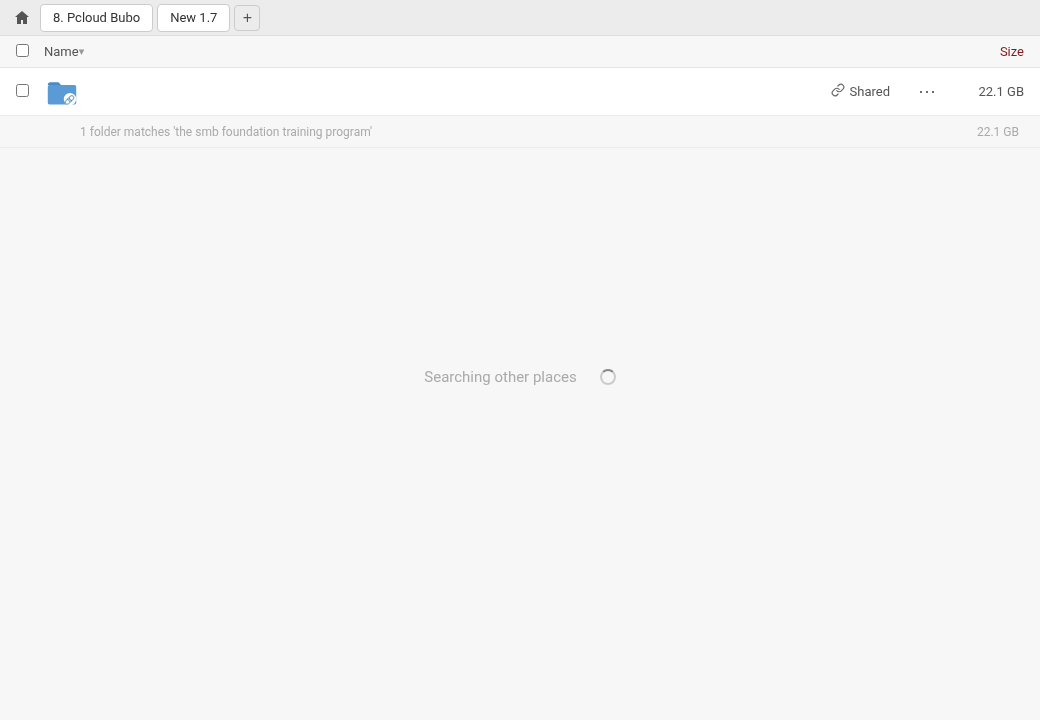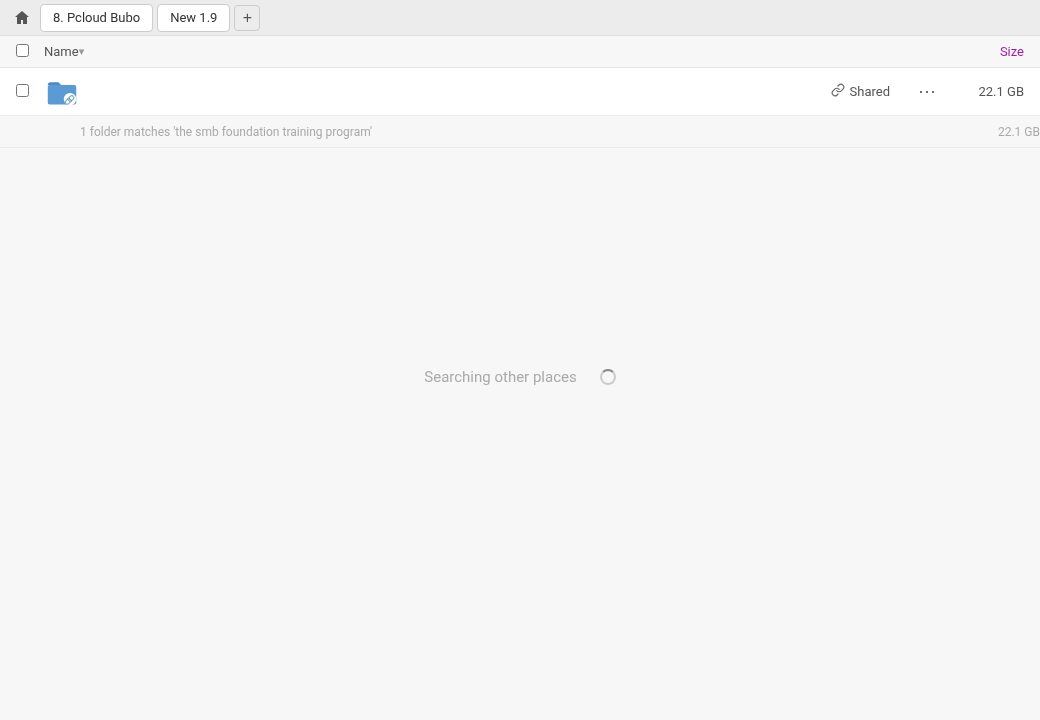--- a/index.html
+++ b/index.html
@@ -90,21 +90,21 @@
       display: flex;
       align-items: center;
       font-size: 13px;
       color: #555;
       cursor: pointer;
     }
 
     .col-size {
       margin-left: auto;
       font-size: 13px;
-      color: #a21caf;
+      color: #7f1d1d;
       text-align: right;
     }
 
     
     .file-row {
       display: flex;
       align-items: center;
       height: 48px;
       padding: 0 16px;
       background: #fff;
@@ -167,21 +167,21 @@
       color: #555;
       min-width: 60px;
       text-align: right;
     }
 
     
     .match-row {
       display: flex;
       align-items: center;
       height: 32px;
-      padding: 0 0 0 80px;
+      padding: 0 21px 0 80px;
       background: #f7f7f7;
       border-bottom: 1px solid #ebebeb;
     }
 
     .match-text {
       font-size: 12px;
       color: #aaa;
       flex: 1;
     }
 
@@ -228,21 +228,21 @@
     <svg viewBox="0 0 16 16" width="16" height="16" fill="#555">
       <path d="M8 1L1 7h2v7h4v-4h2v4h4V7h2L8 1z"></path>
     </svg>
   </button>
 
   <div class="tab">
     <span>8. Pcloud Bubo</span>
   </div>
 
   <div class="tab">
-    <span>New 1.9</span>
+    <span>New 1.7</span>
   </div>
 
   <button class="add-tab-btn">
     <span>+</span>
   </button>
 </div>
 
 <div class="column-header">
   <div class="col-checkbox">
     <input type="checkbox" style="cursor: pointer;">

